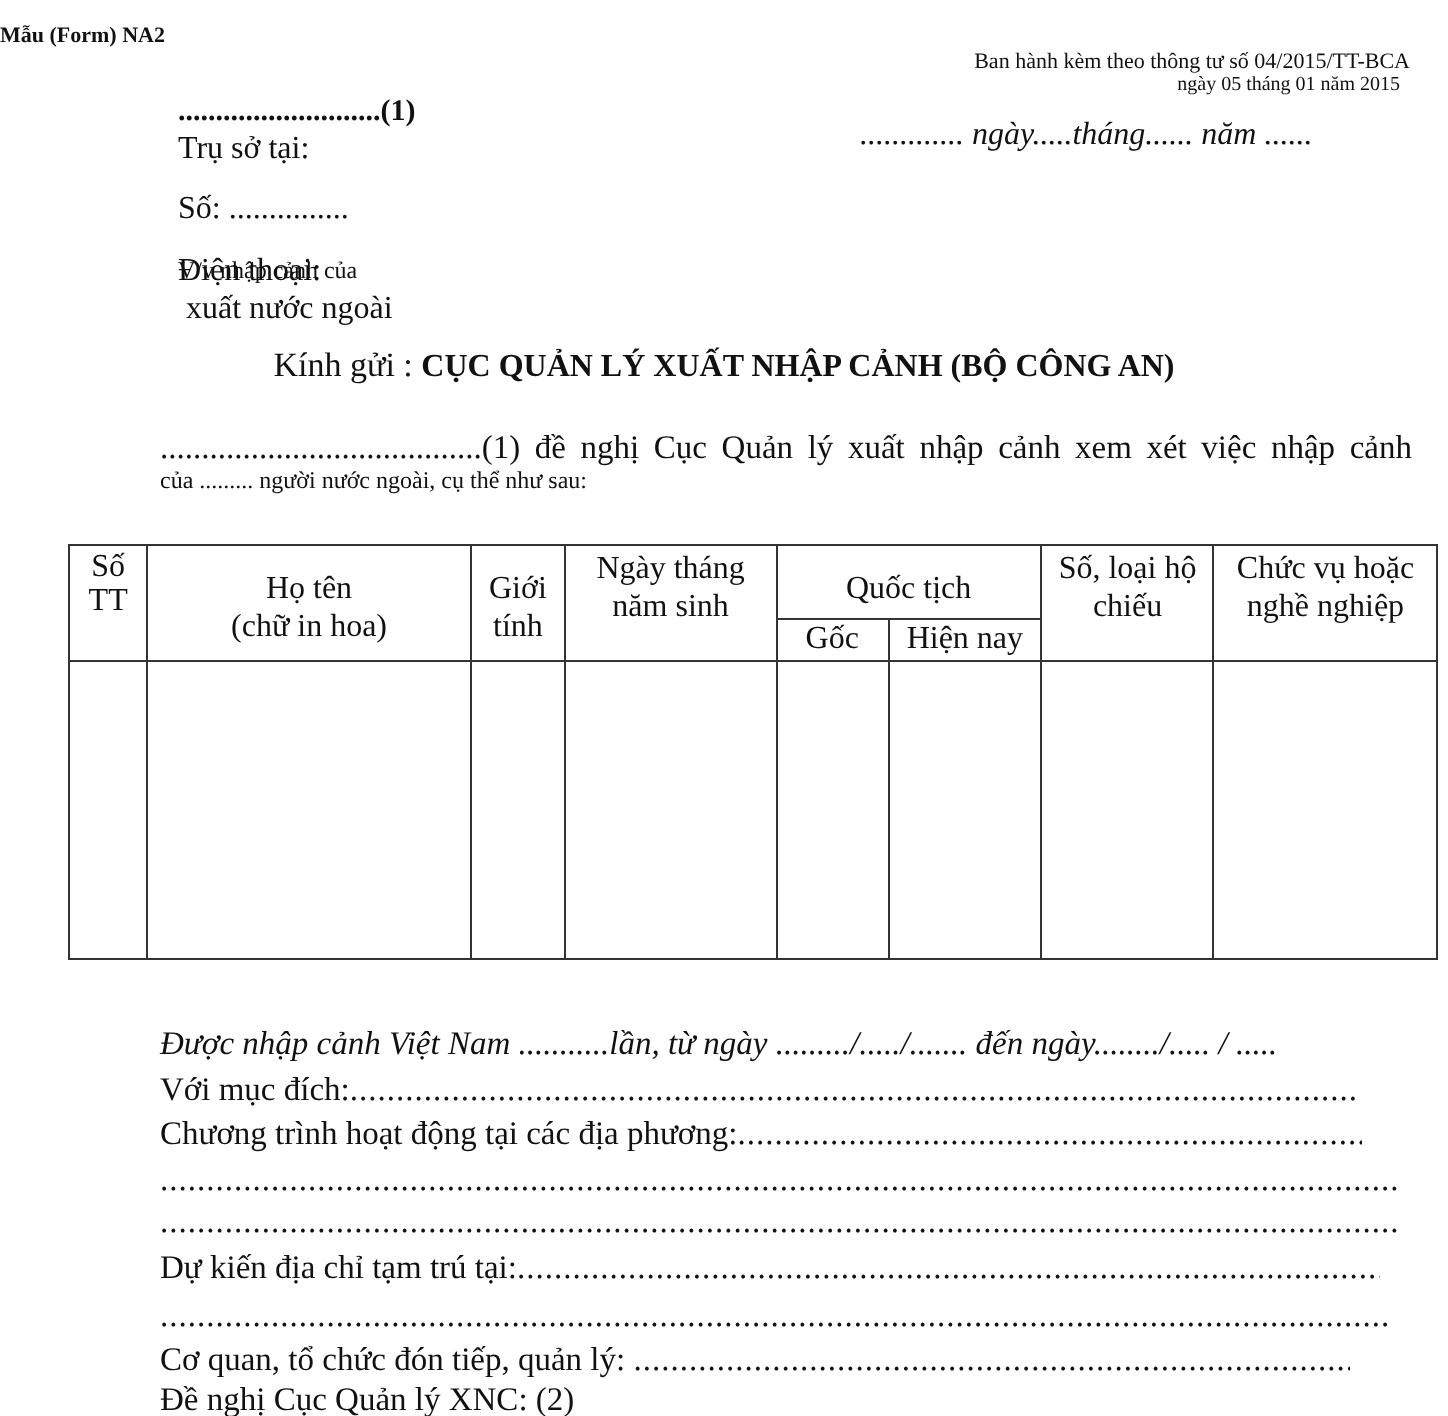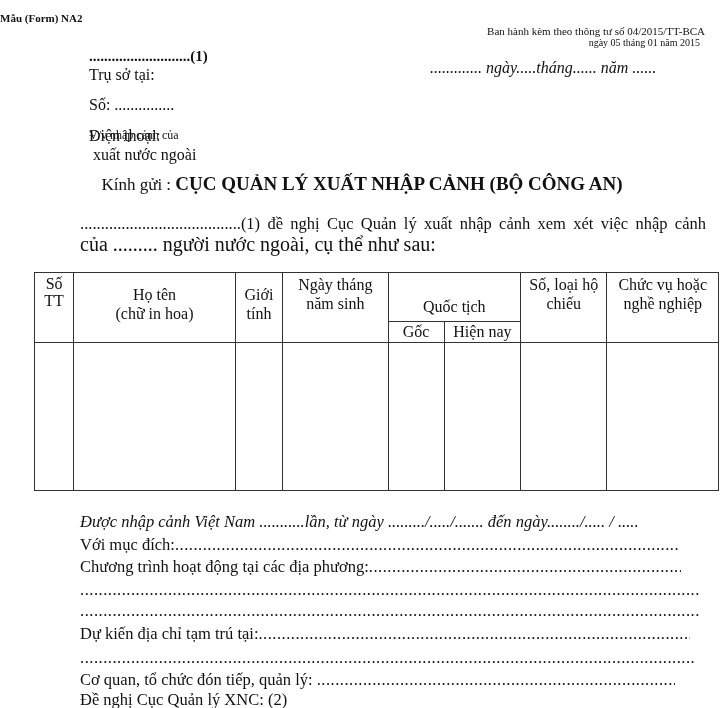--- a/index.html
+++ b/index.html
@@ -10,23 +10,23 @@
   .issued1 { right:19px; top:25px; font-size:11px; }
   .issued2 { right:24px; top:37px; font-size:10px; }
   .org { left:89px; top:48px; font-size:15px; font-weight:bold; }
   .hq { left:89px; top:66px; font-size:16px; }
   .phone { left:89px; top:85px; font-size:16px;margin-top:42px; }
   .num { left:89px; top:96px; font-size:16px; }
   .subj1 { left:89px; top:128px; font-size:12px; }
   .subj2 { left:93px; top:146px; font-size:16px; }
   .date { left:414px; top:59px; font-size:16px; font-style:italic;margin-left:16px; }
   .recipient { left:0; width:724px; top:173px; text-align:center; font-size:17px; }
-  .recipient b { font-size:19px; }
+  .recipient b { font-size:16px; }
   .intro1 { left:80px; width:626px; top:214px; font-size:16.5px; text-align:justify; text-align-last:justify; white-space:normal; }
-  .intro2 { left:80px; top:233px; font-size:20px; }
+  .intro2 { left:80px; top:233px; font-size:12px; }
 
   table.grid { position:absolute; left:34px; top:272px; width:685px; height:208px;
     border-collapse:collapse; font-size:16px; }
   table.grid td, table.grid th { border:1.5px solid #333; text-align:center; vertical-align:top;
     font-weight:normal; padding:2px 2px; line-height:19px; }
   .body-row td { height:143px; }
 
   .line { left:80px; font-size:16.5px; }
   .l1 { top:512px;font-style:italic; }
   .l2 { top:535px; }
@@ -69,21 +69,21 @@
       <col style="width:76px">
       <col style="width:86px">
       <col style="width:111px">
   </colgroup>
   <tbody>
       <tr>
     <th rowspan="2" style="line-height:17px;padding-top:2px">Số TT</th>
     <th rowspan="2" style="padding-top:12px"><span>Họ tên</span><br><span>(chữ in hoa)</span></th>
     <th rowspan="2" style="padding-top:12px">Giới tính</th>
     <th rowspan="2" style="">Ngày tháng năm sinh</th>
-    <th colspan="2" style="padding-top:24px;height:22px">Quốc tịch</th>
+    <th colspan="2" style="padding-top:12px;height:22px">Quốc tịch</th>
     <th rowspan="2">Số, loại hộ chiếu</th>
     <th rowspan="2">Chức vụ hoặc nghề nghiệp</th>
   </tr>
   <tr>
     <th style="padding:0;height:20px">Gốc</th>
     <th style="padding:0;height:20px">Hiện nay</th>
   </tr>
   <tr class="body-row">
     <td></td>
     <td></td>

